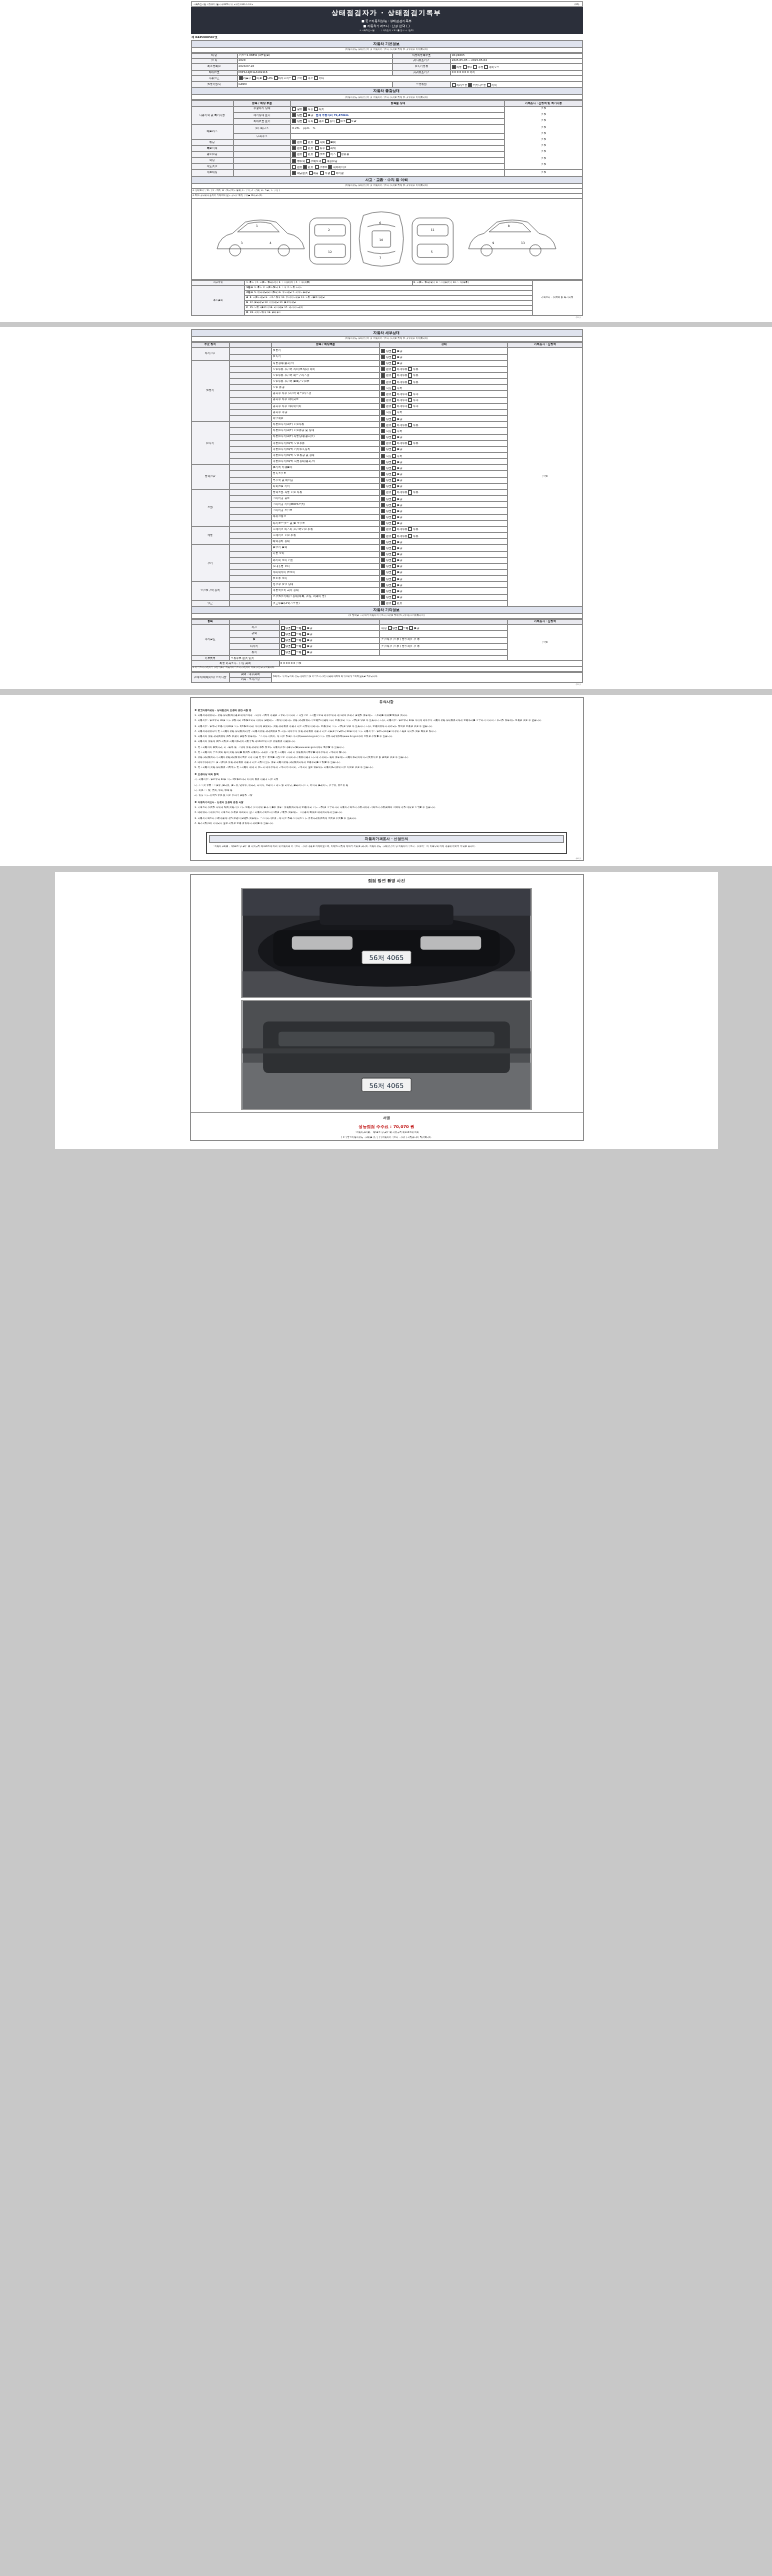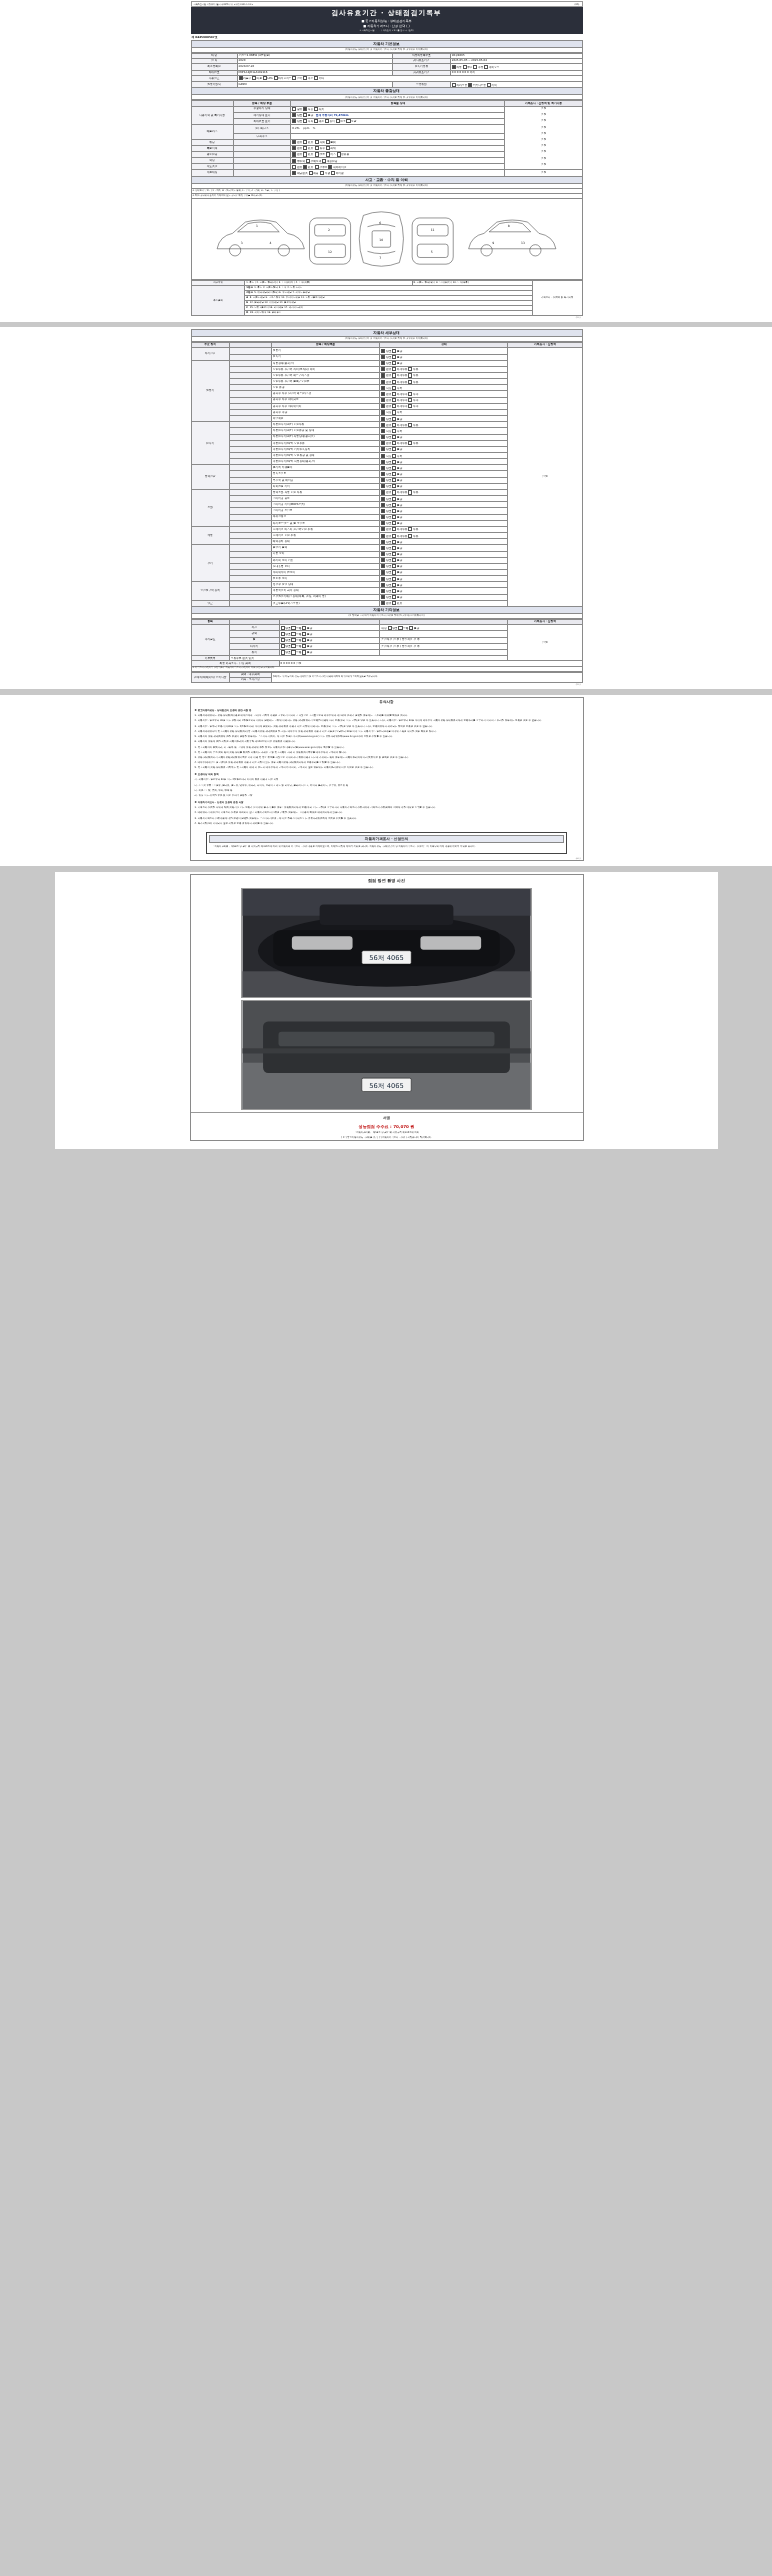--- a/index.html
+++ b/index.html
@@ -50,21 +50,21 @@
 <div class="page">
 
   <div class="sheet" style="width:773px;padding:1px 0 3.1px;">
     <div style="width:392px;margin:0 auto;">
       <div class="topbar">
         <span>자동차관리법 시행규칙 [별지 제82호서식] &lt;개정 2021.1.13.&gt;</span>
         <span>(3쪽)</span>
       </div>
 
       <div class="titlewrap">
-        <div class="t1">검사유효기간 · 상태점검기록부</div>
+        <div class="t1">상태점검자가 · 상태점검기록부</div>
         <div class="t2">■ 중고자동차성능 · 상태점검기록부</div>
         <div class="t2">■ 자동차가격조사 · 산정 선택 ( )</div>
         <div class="t3">※ 자동차인도일( ㆍ  ㆍ ) 해당란에 ✔표시를 합니다. (앞쪽)</div>
       </div>
 
       <div class="docno">
         <span>제</span>
         <span>0425900537호</span>
       </div>
 

